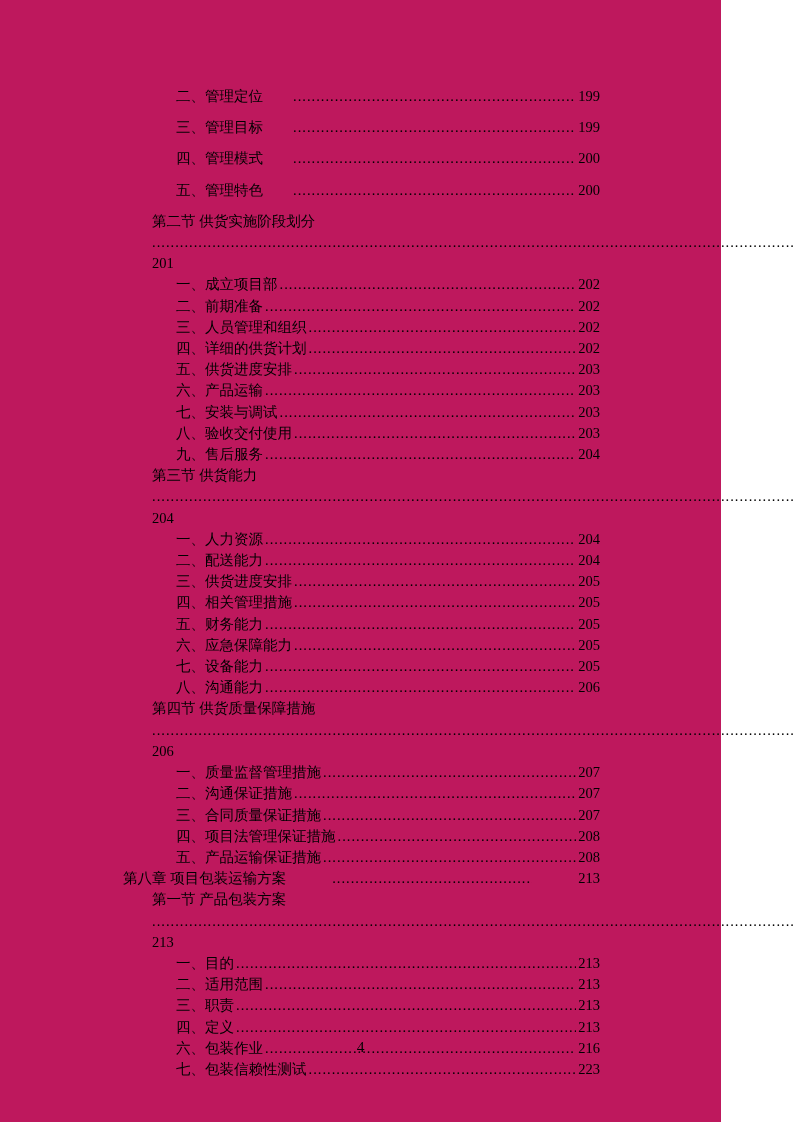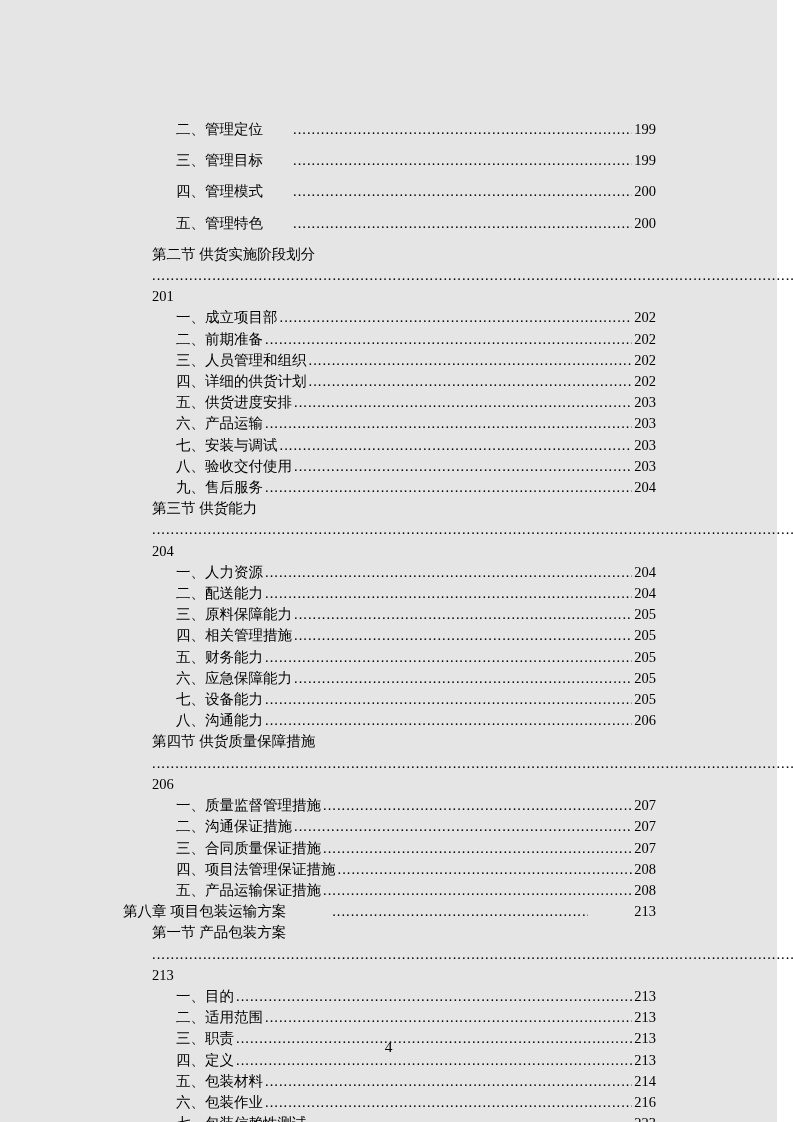--- a/index.html
+++ b/index.html
@@ -7,24 +7,24 @@
   body {
     width: 793px;
     height: 1122px;
     margin: 0 auto;
     font-family: "Liberation Serif", "DejaVu Serif", serif;
     color: #000000;
     position: relative;
     overflow: hidden;
   }
   .page {
-    width: 777px;
+    width: 721px;
     height: 1122px;
-    background: #e5e5e5;
-    padding: 109px 121px 0 123px;
+    background: #be185d;
+    padding: 76px 121px 0 123px;
     position: relative;
   }
   .toc-list { width: 100%; }
   .toc-row {
     display: flex;
     align-items: baseline;
     font-size: 14.5px;
     line-height: 21.2px;
     white-space: nowrap;
   }
@@ -139,21 +139,21 @@
         <span class="toc-label">一、人力资源</span>
         <span class="dots"></span>
         <span class="toc-page">204</span>
       </div>
       <div class="toc-row level-item">
         <span class="toc-label">二、配送能力</span>
         <span class="dots"></span>
         <span class="toc-page">204</span>
       </div>
       <div class="toc-row level-item">
-        <span class="toc-label">三、原料保障能力</span>
+        <span class="toc-label">三、供货进度安排</span>
         <span class="dots"></span>
         <span class="toc-page">205</span>
       </div>
       <div class="toc-row level-item">
         <span class="toc-label">四、相关管理措施</span>
         <span class="dots"></span>
         <span class="toc-page">205</span>
       </div>
       <div class="toc-row level-item">
         <span class="toc-label">五、财务能力</span>
@@ -227,25 +227,20 @@
       </div>
       <div class="toc-row level-item">
         <span class="toc-label">三、职责</span>
         <span class="dots"></span>
         <span class="toc-page">213</span>
       </div>
       <div class="toc-row level-item">
         <span class="toc-label">四、定义</span>
         <span class="dots"></span>
         <span class="toc-page">213</span>
-      </div>
-      <div class="toc-row level-item">
-        <span class="toc-label">五、包装材料</span>
-        <span class="dots"></span>
-        <span class="toc-page">214</span>
       </div>
       <div class="toc-row level-item">
         <span class="toc-label">六、包装作业</span>
         <span class="dots"></span>
         <span class="toc-page">216</span>
       </div>
       <div class="toc-row level-item">
         <span class="toc-label">七、包装信赖性测试</span>
         <span class="dots"></span>
         <span class="toc-page">223</span>

